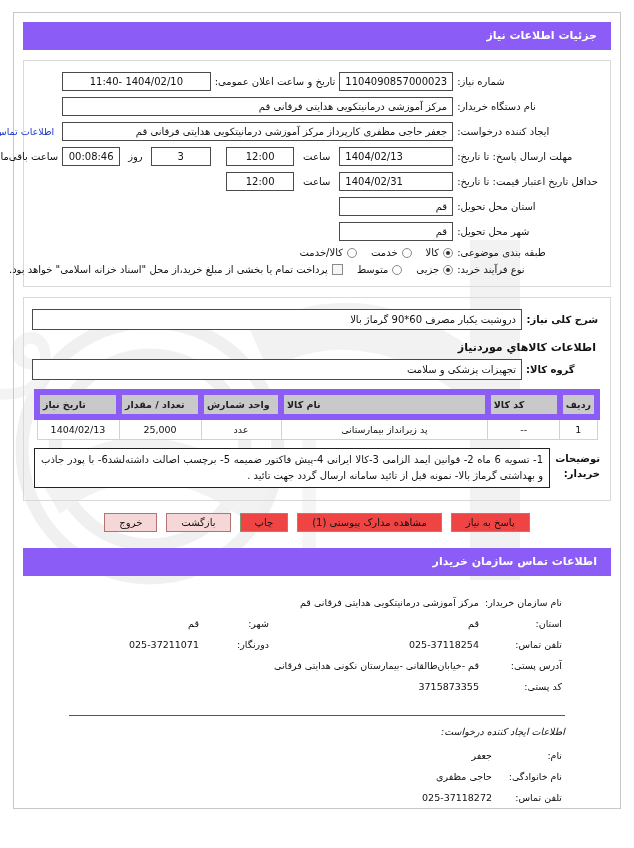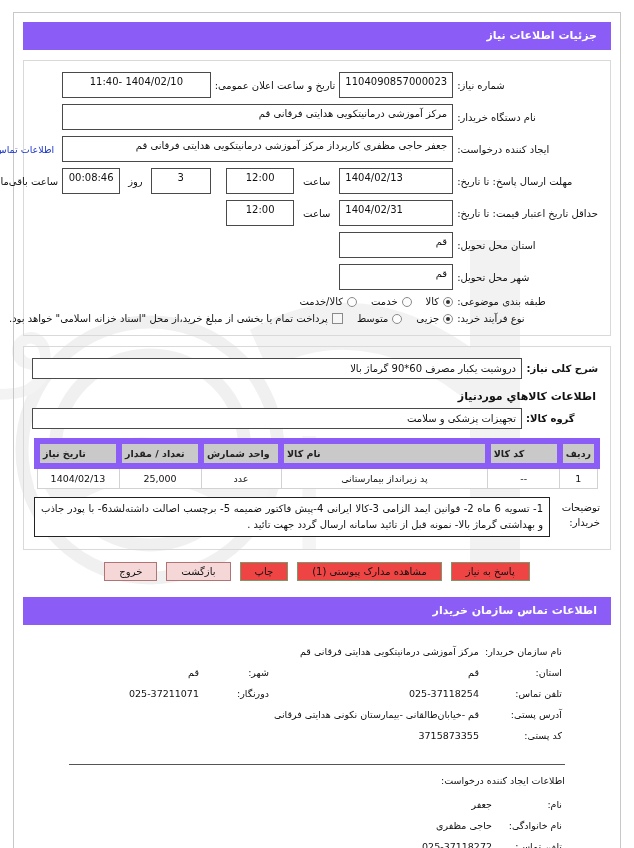--- a/index.html
+++ b/index.html
@@ -54,21 +54,21 @@
     text-align: left;
     color: #111;
     font-size: 10px;
     white-space: nowrap;
     padding-right: 6px !important;
     width: 95px;
   }
   .fld {
     border: 1px solid #4a4a4a;
     background: #ffffff;
-    height: 26px;
+    height: 19px;
     line-height: 17px;
     font-size: 10px;
     padding: 0 5px;
     text-align: left;
     color: #111;
     overflow: hidden;
     white-space: nowrap;
   }
   .fld.rtl-txt { text-align: right; }
   .fld.center { text-align: center; }
@@ -117,21 +117,21 @@
   table.goods td {
     border: 1px solid #d2d2d2;
     background: #fff;
     font-size: 9.5px; color: #111;
     padding: 4px 3px; text-align: center;
   }
 
   
   .notes-wrap { display: flex; align-items: stretch; margin: 8px 4px 4px 4px; }
   .notes-label {
-    font-size: 10px; font-weight: normal; color: #111;
+    font-size: 10px; font-weight: bold; color: #111;
     width: 50px; text-align: right; line-height: 15px; padding-top: 3px;
   }
   .notes-box {
     flex: 1; border: 1px solid #222; background: #fff;
     font-size: 10px; color: #111; line-height: 16px;
     padding: 3px 6px; text-align: justify;
   }
 
   
   .btn-row { display: flex; justify-content: center; gap: 9px; margin: 12px 0 4px 0; }
@@ -146,21 +146,21 @@
   .btn.green { background: #ef4444; border-color: #7a9a6e; }
   .btn.red   { background: #f6d7d7; border-color: #b07474; }
 
   
   .contact { margin: 16px 55px 0 55px; font-size: 9.5px; color: #111; }
   .contact table { width: 100%; border-collapse: collapse; }
   .contact td { padding: 5px 3px; font-size: 9.5px; vertical-align: top; }
   .c-lbl { text-align: right; font-weight: normal; white-space: nowrap; width: 70px; }
   .c-val { text-align: right; white-space: nowrap; }
   .hr { border: none; border-top: 1.5px solid #555; margin: 18px 55px 10px 55px; }
-  .blk-head { font-size: 9.5px; color: #111; text-align: right; margin: 6px 55px 8px 55px; }
+  .blk-head { font-size: 9.5px; color: #111; text-align: right; margin: 6px 55px 8px 55px; font-style: italic; }
 </style>
 </head>
 <body>
 
 <div id="page">
 
   <svg class="watermark" viewBox="0 0 634 560" xmlns="http://www.w3.org/2000/svg">
     <g fill="none" stroke="#e3e3e3" stroke-width="13">
       <circle cx="150" cy="300" r="128"></circle>
       <circle cx="150" cy="300" r="95"></circle>

